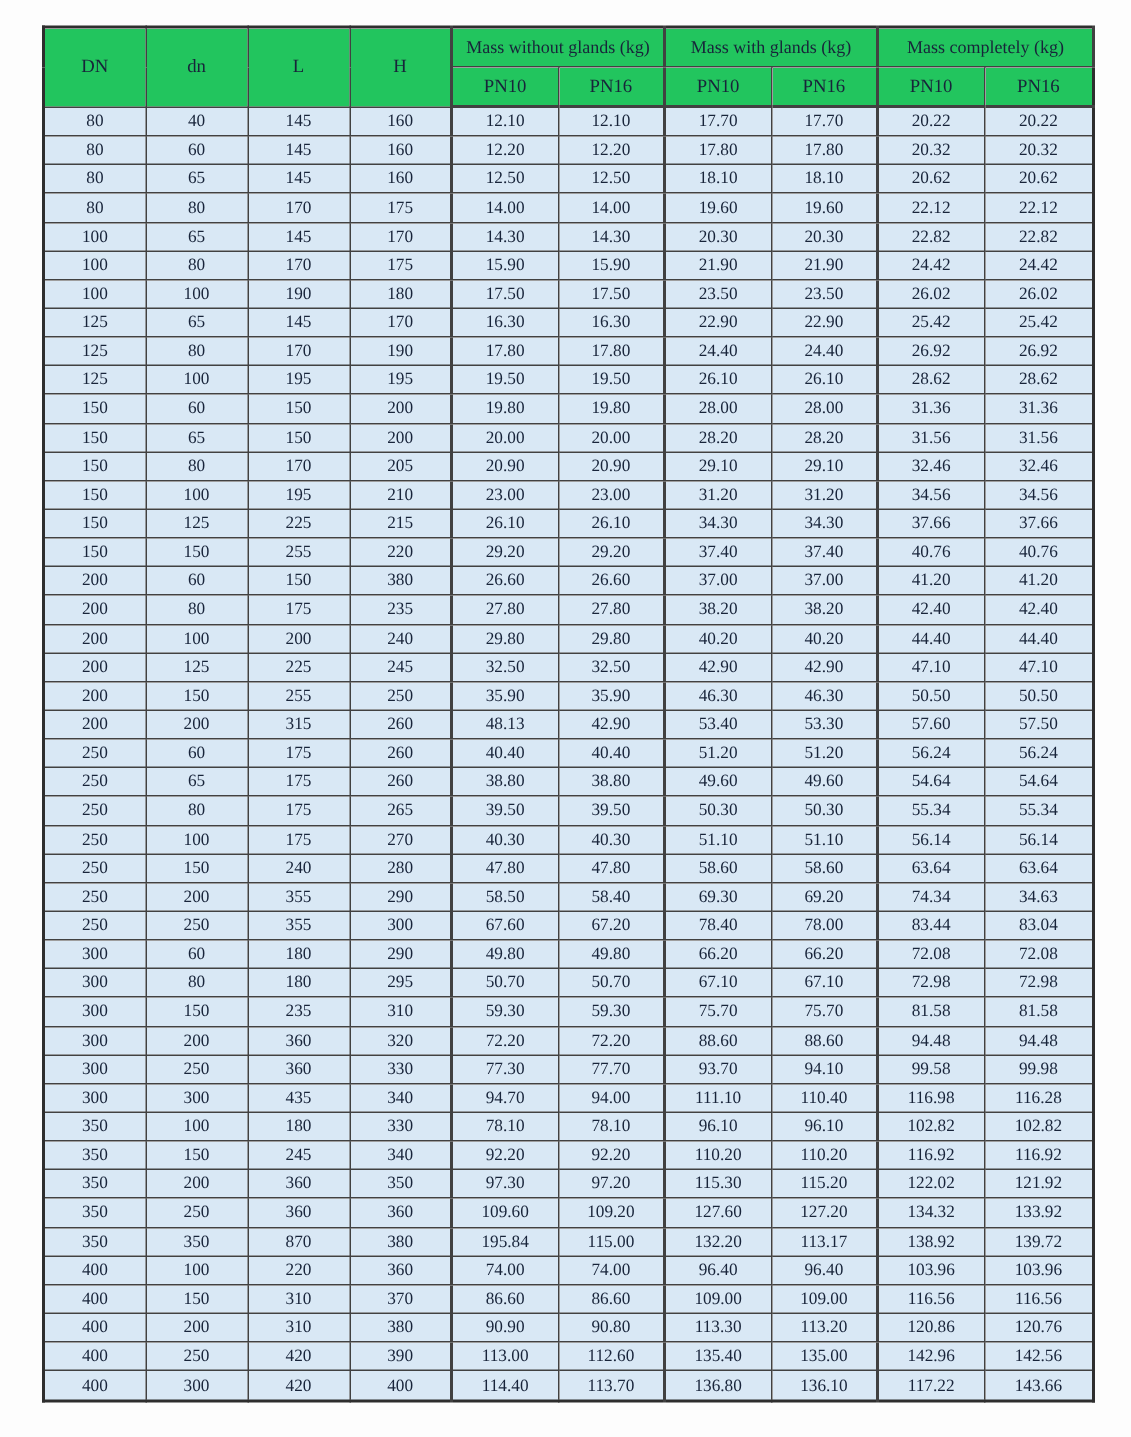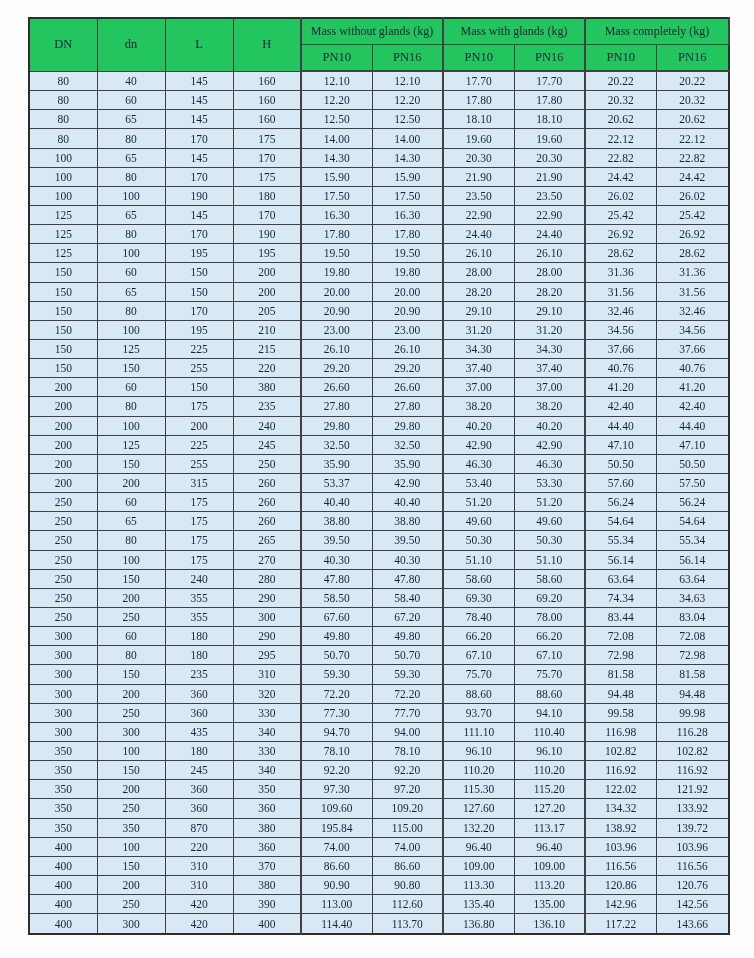--- a/index.html
+++ b/index.html
@@ -354,21 +354,21 @@
           <td>46.30</td>
           <td>46.30</td>
           <td>50.50</td>
           <td>50.50</td>
         </tr>
         <tr>
           <td>200</td>
           <td>200</td>
           <td>315</td>
           <td>260</td>
-          <td>53.37</td>
+          <td>48.13</td>
           <td>42.90</td>
           <td>53.40</td>
           <td>53.30</td>
           <td>57.60</td>
           <td>57.50</td>
         </tr>
         <tr>
           <td>250</td>
           <td>60</td>
           <td>175</td>

